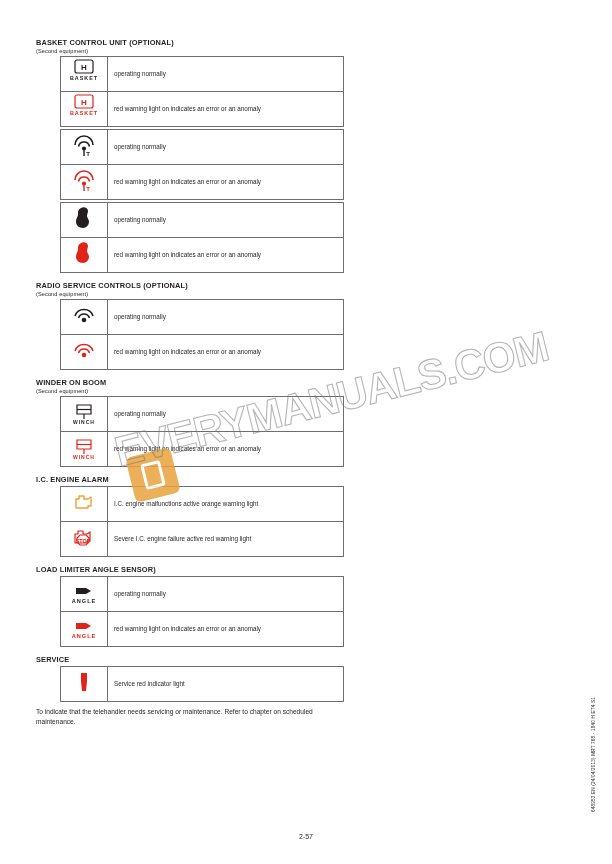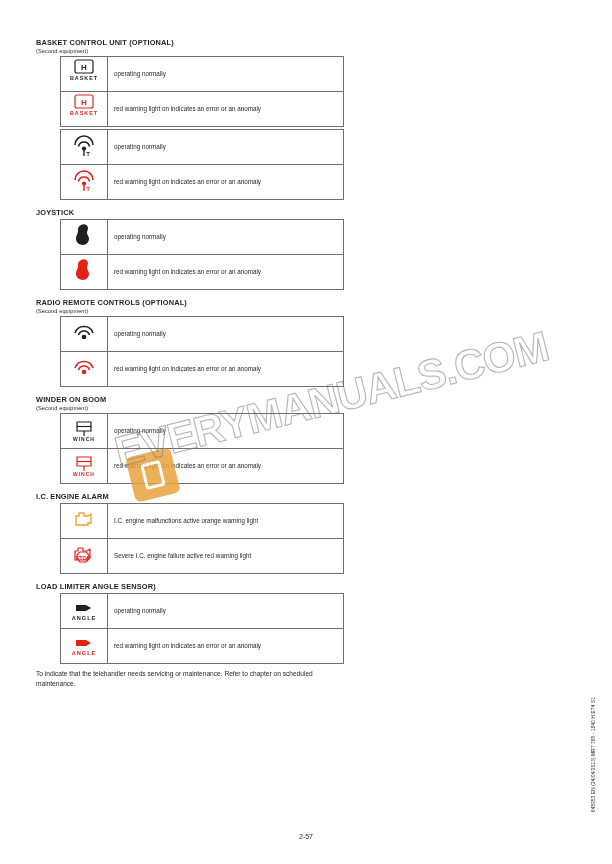--- a/index.html
+++ b/index.html
@@ -217,21 +217,20 @@
               </svg>
             </span>
           </td>
           <td class="text-cell">red warning light on indicates an error or an anomaly</td>
         </tr>
       </tbody>
         </table>
     </div>
 
     <div class="section">
-      <div class="sec-title">JOYSTICK</div>
       <table class="rows">
         <tbody>
             <tr>
           <td class="icon-cell">
             <span class="ic">
               <svg width="40" height="26" viewBox="0 0 40 26">
                 <path d="M17 3 c3 -2 7 0 7 3 c0 2 -1 3 -1 5 c0 2 2 3 2 6 c0 3 -3 6 -6 6 c-4 0 -7 -3 -7 -6 c0 -4 2 -5 2 -8 c0 -3 0 -4 3 -6 z" fill="#231f20"></path>
               </svg>
             </span>
           </td>
@@ -245,21 +244,21 @@
               </svg>
             </span>
           </td>
           <td class="text-cell">red warning light on indicates an error or an anomaly</td>
         </tr>
       </tbody>
         </table>
     </div>
 
     <div class="section">
-      <div class="sec-title">RADIO REMOTE CONTROLS (OPTIONAL)</div>
+      <div class="sec-title">RADIO SERVICE CONTROLS (OPTIONAL)</div>
       <div class="sec-sub">(Second equipment)</div>
       <table class="rows">
         <tbody>
             <tr>
           <td class="icon-cell">
             <span class="ic">
               <svg width="40" height="26" viewBox="0 0 40 26">
                 <path d="M11 14 A9.5 9.5 0 0 1 29 14" fill="none" stroke="#231f20" stroke-width="1.6"></path>
                 <path d="M14.5 16 A5.8 5.8 0 0 1 25.5 16" fill="none" stroke="#231f20" stroke-width="1.6"></path>
                 <circle cx="20" cy="18" r="2.3" fill="#231f20"></circle>
@@ -372,20 +371,38 @@
                 <text x="20" y="24" font-size="5.6" font-family="Liberation Sans" font-weight="bold" fill="#e2231a" text-anchor="middle" letter-spacing="1">ANGLE</text>
               </svg>
             </span>
           </td>
           <td class="text-cell">red warning light on indicates an error or an anomaly</td>
         </tr>
       </tbody>
         </table>
     </div>
 
+    <div class="section">
+      <div class="sec-title">SERVICE</div>
+      <table class="rows">
+        <tbody>
+            <tr>
+          <td class="icon-cell">
+            <span class="ic">
+              <svg width="40" height="26" viewBox="0 0 40 26">
+                <path d="M17 4 h6 v8 l-1 10 h-4 l-1 -10 z" fill="#e2231a"></path>
+                <path d="M17 4 h6 v3 h-6 z" fill="#e2231a"></path>
+              </svg>
+            </span>
+          </td>
+          <td class="text-cell">Service red indicator light</td>
+        </tr>
+      </tbody>
+        </table>
+    </div>
 
     <div class="note">To indicate that the telehandler needs servicing or maintenance. Refer to chapter on scheduled maintenance.</div>
 
   </div>
 
   <div class="sidebar-vert">648953 EN (24/04/2013)
 MRT 768 - 1840 H ET4 S1</div>
   <div class="footer-page">2-57</div>
 
   <div class="wm">

